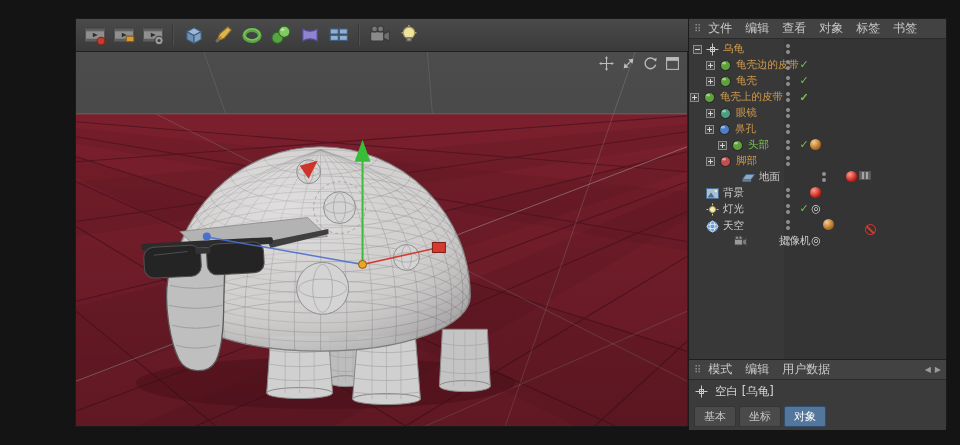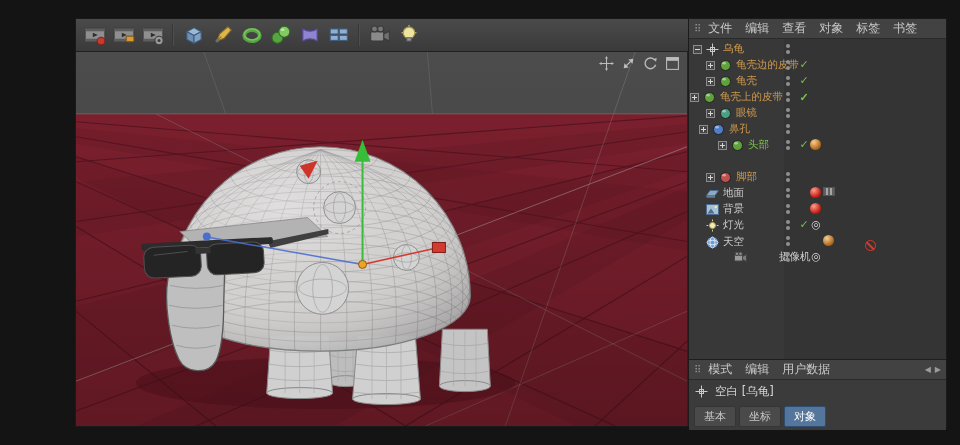--- a/index.html
+++ b/index.html
@@ -425,21 +425,21 @@
               </span>
               <span class="obj-icon">
                 <svg viewBox="0 0 13 13">
                   <circle cx="6.5" cy="6.5" r="5" fill="#4a9e82" stroke="#222"></circle>
                   <ellipse cx="5" cy="4.3" rx="2.1" ry="1.3" fill="rgba(255,255,255,.45)"></ellipse>
                 </svg>
               </span>
               <span class="lbl lbl-orange">眼镜</span>
               <span class="vis-dots"></span>
             </div>
-            <div class="tree-row" style="padding-left: 9px; text-align: right;">
+            <div class="tree-row" style="padding-left: 15px; text-align: right;">
               <span class="exp-slot">
                 <span class="exp plus"></span>
               </span>
               <span class="obj-icon">
                 <svg viewBox="0 0 13 13">
                   <circle cx="6.5" cy="6.5" r="5" fill="#4e7ec8" stroke="#222"></circle>
                   <ellipse cx="5" cy="4.3" rx="2.1" ry="1.3" fill="rgba(255,255,255,.45)"></ellipse>
                 </svg>
               </span>
               <span class="lbl lbl-orange">鼻孔</span>
@@ -453,34 +453,34 @@
                 <svg viewBox="0 0 13 13">
                   <circle cx="6.5" cy="6.5" r="5" fill="#5fa23c" stroke="#222"></circle>
                   <ellipse cx="5" cy="4.3" rx="2.1" ry="1.3" fill="rgba(255,255,255,.45)"></ellipse>
                 </svg>
               </span>
               <span class="lbl lbl-green">头部</span>
               <span class="vis-dots"></span>
               <span class="tag tag-check" style="left: 109px;">✓</span>
               <span class="tag tag-mat-orange" style="left: 121px;"></span>
             </div>
-            <div class="tree-row" style="padding-left: 16px; margin-top: 16px;">
+            <div class="tree-row" style="padding-left: 16px;">
               <span class="exp-slot">
                 <span class="exp plus"></span>
               </span>
               <span class="obj-icon">
                 <svg viewBox="0 0 13 13">
                   <circle cx="6.5" cy="6.5" r="5" fill="#c05050" stroke="#222"></circle>
                   <ellipse cx="5" cy="4.3" rx="2.1" ry="1.3" fill="rgba(255,255,255,.45)"></ellipse>
                 </svg>
               </span>
               <span class="lbl lbl-orange">脚部</span>
               <span class="vis-dots"></span>
             </div>
-            <div class="tree-row" style="padding-left: 3px;">
+            <div class="tree-row" style="padding-left: 3px; margin-left: 36px;">
               <span class="exp-slot"></span>
               <span class="obj-icon">
                 <svg viewBox="0 0 13 13">
                   <polygon points="0.5,8.5 4,3.5 12.5,3.5 9,8.5" fill="#8fa9c4" stroke="#4d6d8d"></polygon>
                   <rect x="0.5" y="8.5" width="8.5" height="2.2" fill="#647f9c"></rect>
                 </svg>
               </span>
               <span class="lbl lbl-default">地面</span>
               <span class="vis-dots"></span>
               <span class="tag tag-mat-red" style="left: 121px;"></span>

